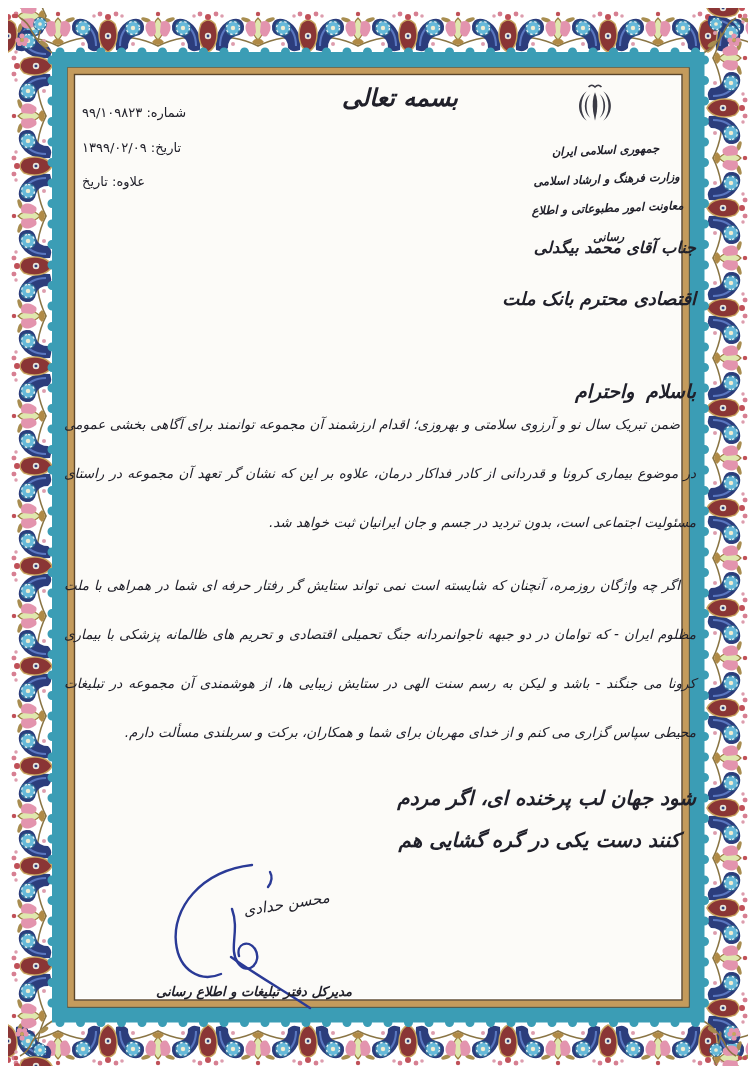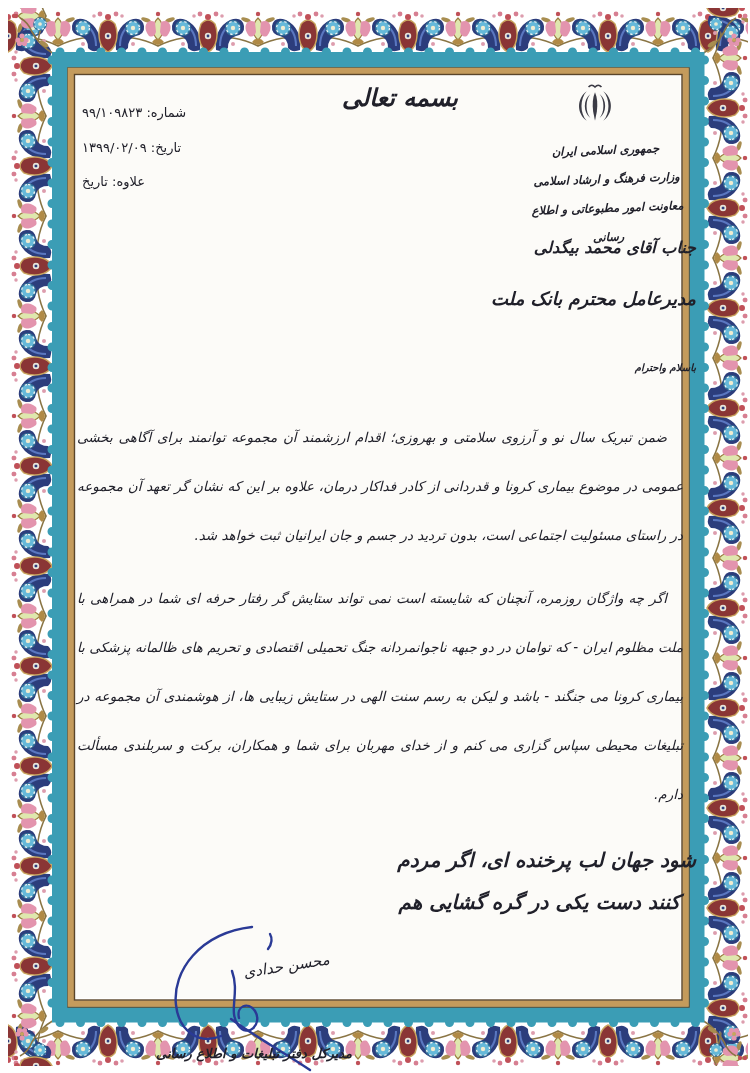--- a/index.html
+++ b/index.html
@@ -12,24 +12,24 @@
   .abs{position:absolute;}
   
   .hfields{left:82px;top:96px;width:126px;font-size:13px;line-height:34.5px;text-align:left;}
   .hfields .row{white-space:nowrap;}
   .bismillah{left:325px;top:84px;width:150px;text-align:center;font-size:24px;font-weight:bold;font-style:italic;}
   .emblem{left:574px;top:82px;}
   .ministry{left:514px;top:136px;width:186px;text-align:center;font-size:11.5px;line-height:29px;font-weight:600;font-style:italic;transform:rotate(-2deg);}
   
   .recipient1{right:54px;top:238px;font-size:16px;font-weight:bold;font-style:italic;text-align:center;}
   .recipient2{right:54px;top:288px;font-size:18px;font-weight:bold;font-style:italic;}
-  .salutation{right:54px;top:362px;font-size:10px;font-weight:bold;font-style:italic;}
+  .salutation{right:54px;top:380px;font-size:19px;font-weight:bold;font-style:italic;font-family:Liberation Mono, monospace;}
   
   .content{position:absolute;left:64px;top:400px;width:632px;direction:rtl;}
-  .para{font-size:13.5px;line-height:49px;text-align:justify;text-align-last:right;text-indent:16px;font-style:italic;margin:13px;}
+  .para{font-size:13.5px;line-height:49px;text-align:justify;text-align-last:right;text-indent:16px;font-style:italic;margin:0;}
   .para + .para{margin-top:14px;}
   .poem{margin-top:20px;text-align:right;font-size:20px;font-weight:bold;font-style:italic;line-height:42px;}
   .poem .l2{padding-right:16px;}
   
   .sig{position:relative;height:138px;width:318px;margin-top:4px;margin-right:auto;margin-left:14px;}
   .sig-name{position:absolute;right:66px;top:30px;font-size:15px;font-style:italic;transform:rotate(-9deg);white-space:nowrap;}
   .sig-title{position:absolute;right:44px;bottom:4px;font-size:13px;font-weight:bold;font-style:italic;white-space:nowrap;}
   .sig-svg{position:absolute;left:4px;top:-8px;}
   .border-svg{position:absolute;left:0;top:0;}
 </style>
@@ -162,21 +162,21 @@
       <path d="M9,-16 C20,-8 20,8 9,16 C16.5,8 16.5,-8 9,-16 Z"></path>
     </g>
   </svg>
   <div class="abs ministry fa">
     <div>جمهوری اسلامی ایران</div>
     <div>وزارت فرهنگ و ارشاد اسلامی</div>
     <div>معاونت امور مطبوعاتی و اطلاع رسانی</div>
   </div>
 
   <div class="abs recipient1 fa">جناب آقای محمد بیگدلی</div>
-  <div class="abs recipient2 fa">مدیرعامل محترم بانک ملت</div>
+  <div class="abs recipient2 fa">اقتصادی محترم بانک ملت</div>
 
   <div class="abs salutation fa">باسلام واحترام</div>
 
   <div class="content">
     <p class="para fa">ضمن تبریک سال نو و آرزوی سلامتی و بهروزی؛ اقدام ارزشمند آن مجموعه توانمند برای آگاهی بخشی عمومی در موضوع بیماری کرونا و قدردانی از کادر فداکار درمان، علاوه بر این که نشان گر تعهد آن مجموعه در راستای مسئولیت اجتماعی است، بدون تردید در جسم و جان ایرانیان ثبت خواهد شد.</p>
     <p class="para fa">اگر چه واژگان روزمره، آنچنان که شایسته است نمی تواند ستایش گر رفتار حرفه ای شما در همراهی با ملت مظلوم ایران - که توامان در دو جبهه ناجوانمردانه جنگ تحمیلی اقتصادی و تحریم های ظالمانه پزشکی با بیماری کرونا می جنگند - باشد و لیکن به رسم سنت الهی در ستایش زیبایی ها، از هوشمندی آن مجموعه در تبلیغات محیطی سپاس گزاری می کنم و از خدای مهربان برای شما و همکاران، برکت و سربلندی مسألت دارم.</p>
 
     <div class="poem fa">
       <div class="l1">شود جهان لب پرخنده ای، اگر مردم</div>
       <div class="l2">کنند دست یکی در گره گشایی هم</div>

